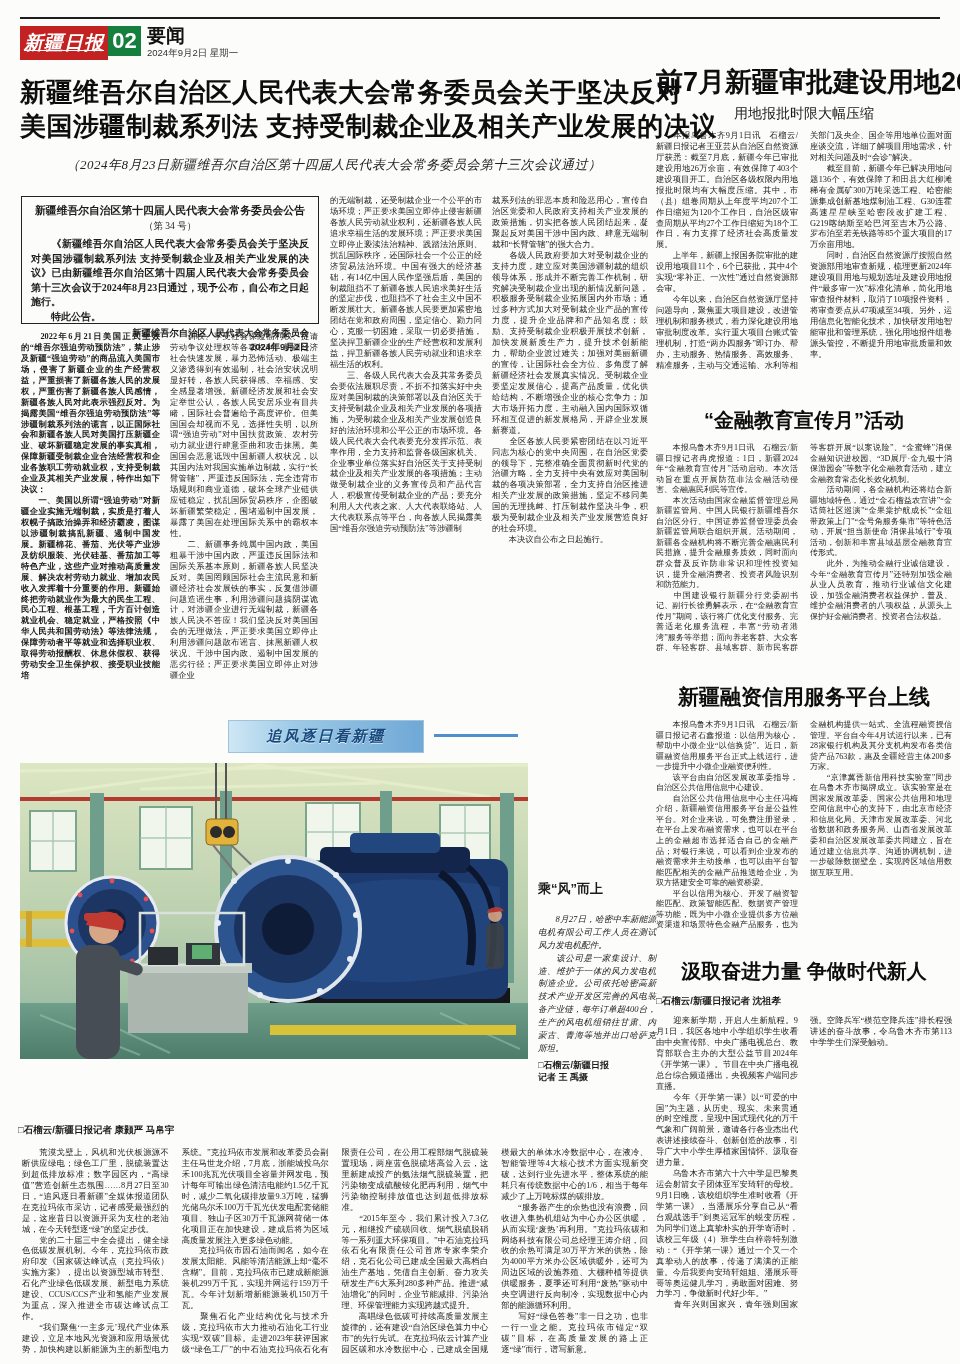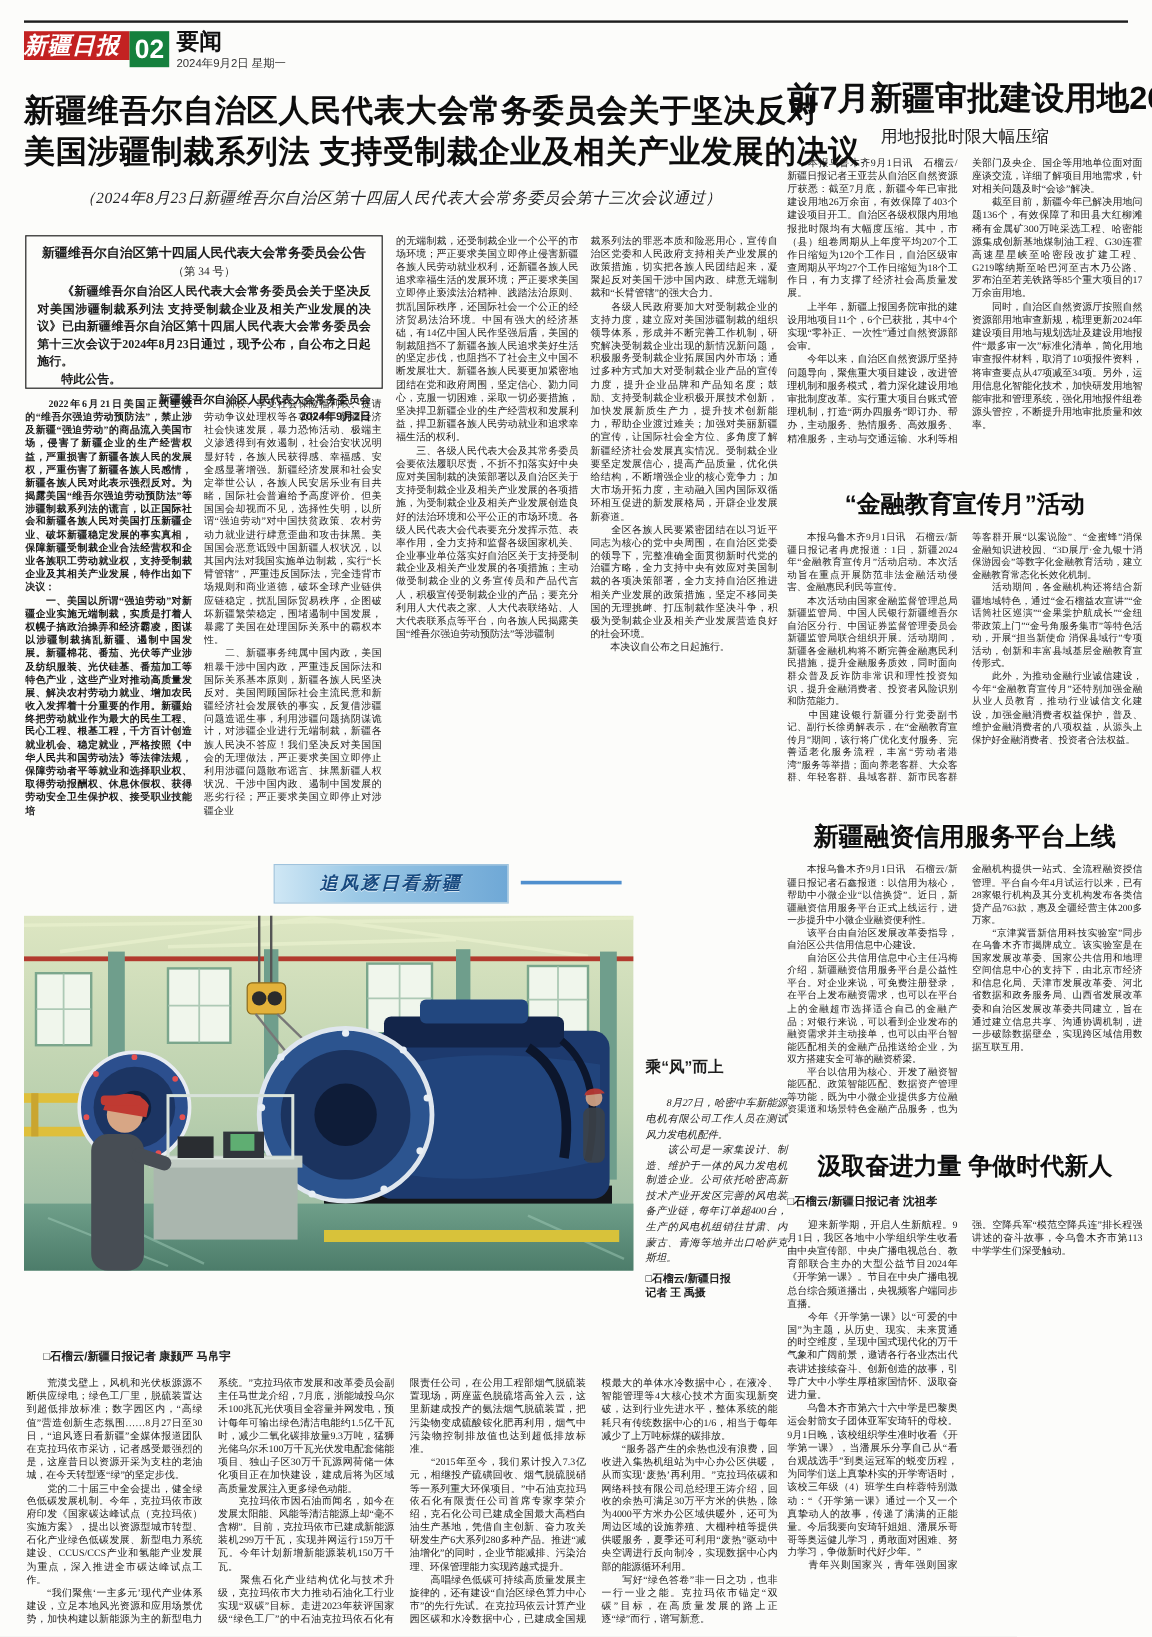--- a/index.html
+++ b/index.html
@@ -1,22 +1,22 @@
 <!DOCTYPE html>
 <html><head>
 <meta charset="utf-8">
 <style>
   html,body{margin:0;padding:0;background:#e8e8e4;}
   #page{position:relative;width:960px;height:1364px;background:#fcfcfa;margin:0 auto;overflow:hidden;
         font-family:"Liberation Serif","DejaVu Serif",serif;color:#1c1c1c;}
   .abs{position:absolute;}
   .rule{background:#1d1d1d;}
   
-  .logo-box{width:88px;height:24px;background:#c32222;color:#fff;display:flex;align-items:center;justify-content:flex-start;
-            font-family:"DejaVu Serif",serif;font-style:italic;font-weight:bold;font-size:19px;letter-spacing:1px;}
+  .logo-box{width:88px;height:34px;background:#c32222;color:#fff;display:flex;align-items:center;justify-content:center;
+            font-family:"DejaVu Serif",serif;font-style:italic;font-weight:bold;font-size:19px;letter-spacing:1px;text-decoration:underline;}
   .num-box{width:33px;height:30px;background:#15803d;color:#fff;display:flex;align-items:center;justify-content:center;
            font-family:"Liberation Sans",sans-serif;font-size:22px;font-weight:bold;}
   .section-name{font-family:"Liberation Sans",sans-serif;font-weight:bold;font-size:19px;color:#111;line-height:1;}
   .date-line{font-family:"Liberation Sans",sans-serif;font-size:9.5px;color:#333;margin-top:2px;}
   
   .lead-h{font-family:"Liberation Sans",sans-serif;font-weight:bold;color:#0d0d0d;font-size:26px;
           text-align:center;line-height:1.25;letter-spacing:.5px;white-space:nowrap;}
   .lead-sub{font-style:italic;font-size:13px;text-align:center;color:#222;letter-spacing:.5px;}
   .notice-box{border:1.5px solid #222;padding:7px 9px 5px 9px;box-sizing:border-box;}
   .notice-title{font-family:"Liberation Sans",sans-serif;font-weight:bold;font-size:10.8px;text-align:center;white-space:nowrap;}
@@ -233,21 +233,21 @@
   </div>
 
   <div class="abs" style="left:538px;top:880px;width:118px;">
     <div class="cap-title">乘“风”而上</div>
     <div class="cap-body">　　8月27日，哈密中车新能源电机有限公司工作人员在测试风力发电机配件。
 　　该公司是一家集设计、制造、维护于一体的风力发电机制造企业。公司依托哈密高新技术产业开发区完善的风电装备产业链，每年订单超400台，生产的风电机组销往甘肃、内蒙古、青海等地并出口哈萨克斯坦。</div>
     <div class="cap-credit">□石榴云/新疆日报
 记者 王 禹摄</div>
   </div>
 
-  <div class="abs sb-byline" style="left:36px;top:1124px;width:400px;">□石榴云/新疆日报记者 康颢严 马帛宇</div>
+  <div class="abs sb-byline" style="left:18px;top:1124px;width:400px;">□石榴云/新疆日报记者 康颢严 马帛宇</div>
   <div class="abs bodycol cols4" style="left:22px;top:1148px;width:626px;height:214px;">　　荒漠戈壁上，风机和光伏板源源不断供应绿电；绿色工厂里，脱硫装置达到超低排放标准；数字园区内，“高绿值”营造创新生态氛围……8月27日至30日，“追风逐日看新疆”全媒体报道团队在克拉玛依市采访，记者感受最强烈的是，这座昔日以资源开采为支柱的老油城，在今天转型逐“绿”的坚定步伐。
 　　党的二十届三中全会提出，健全绿色低碳发展机制。今年，克拉玛依市政府印发《国家碳达峰试点（克拉玛依）实施方案》，提出以资源型城市转型、石化产业绿色低碳发展、新型电力系统建设、CCUS/CCS产业和氢能产业发展为重点，深入推进全市碳达峰试点工作。
 　　“我们聚焦‘一主多元’现代产业体系建设，立足本地风光资源和应用场景优势，加快构建以新能源为主的新型电力系统。”克拉玛依市发展和改革委员会副主任马世龙介绍，7月底，浙能城投乌尔禾100兆瓦光伏项目全容量并网发电，预计每年可输出绿色清洁电能约1.5亿千瓦时，减少二氧化碳排放量9.3万吨，猛狮光储乌尔禾100万千瓦光伏发电配套储能项目、独山子区30万千瓦源网荷储一体化项目正在加快建设，建成后将为区域高质量发展注入更多绿色动能。
 　　克拉玛依市因石油而闻名，如今在发展太阳能、风能等清洁能源上却“毫不含糊”。目前，克拉玛依市已建成新能源装机299万千瓦，实现并网运行159万千瓦。今年计划新增新能源装机150万千瓦。
 　　聚焦石化产业结构优化与技术升级，克拉玛依市大力推动石油化工行业实现“双碳”目标。走进2023年获评国家级“绿色工厂”的中石油克拉玛依石化有限责任公司，在公用工程部烟气脱硫装置现场，两座蓝色脱硫塔高耸入云，这里新建成投产的氨法烟气脱硫装置，把污染物变成硫酸铵化肥再利用，烟气中污染物控制排放值也达到超低排放标准。
 　　“2015年至今，我们累计投入7.3亿元，相继投产硫磺回收、烟气脱硫脱硝等一系列重大环保项目。”中石油克拉玛依石化有限责任公司首席专家李荣介绍，克石化公司已建成全国最大高档白油生产基地，凭借自主创新、奋力攻关研发生产6大系列280多种产品。推进“减油增化”的同时，企业节能减排、污染治理、环保管理能力实现跨越式提升。
 　　高唱绿色低碳可持续高质量发展主旋律的，还有建设“自治区绿色算力中心市”的先行先试。在克拉玛依云计算产业园区碳和水冷数据中心，已建成全国规模最大的单体水冷数据中心，在液冷、智能管理等4大核心技术方面实现新突破，达到行业先进水平，整体系统的能耗只有传统数据中心的1/6，相当于每年减少了上万吨标煤的碳排放。
 　　“服务器产生的余热也没有浪费，回收进入集热机组站为中心办公区供暖，从而实现‘废热’再利用。”克拉玛依碳和网络科技有限公司总经理王涛介绍，回收的余热可满足30万平方米的供热，除为4000平方米办公区域供暖外，还可为周边区域的设施养殖、大棚种植等提供供暖服务，夏季还可利用“废热”驱动中央空调进行反向制冷，实现数据中心内部的能源循环利用。
 　　写好“绿色答卷”非一日之功，也非一行一业之能。克拉玛依市锚定“双碳”目标，在高质量发展的路上正逐“绿”而行，谱写新意。</div>
 

